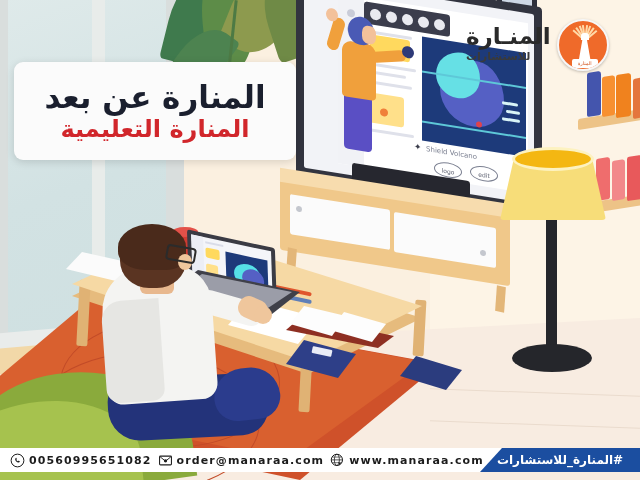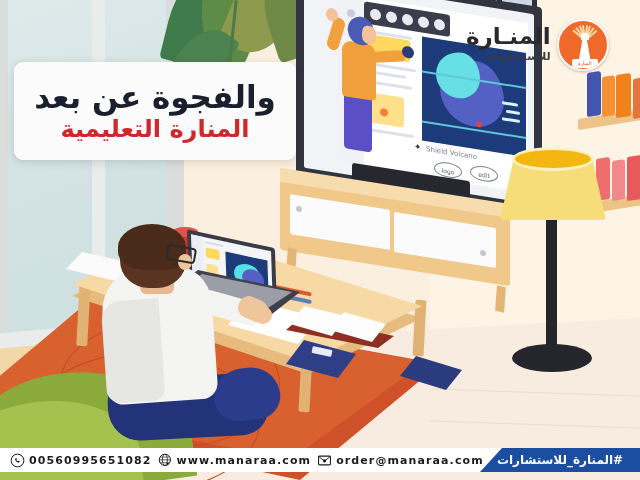--- a/index.html
+++ b/index.html
@@ -377,21 +377,21 @@
     font-family:"DejaVu Sans", sans-serif;
     font-weight:bold; font-size:24px; color:#d1262b;
     direction:rtl; line-height:1.1; white-space:nowrap;
   }
 
   
   .logo-wrap {
     position:absolute; left:466px; top:14px; width:166px; height:62px;
     display:flex; align-items:center; gap:6px;
   }
-  .logo-text { text-align:right; direction:rtl; }
+  .logo-text { text-align:left; direction:rtl; }
   .logo-main {
     font-family:"DejaVu Sans", sans-serif; font-weight:bold;
     font-size:23px; color:#2a2a2a; line-height:1; letter-spacing:1px;
   }
   .logo-sub {
     font-family:"DejaVu Sans", sans-serif; font-weight:bold;
     font-size:11px; color:#3a3a3a; line-height:1.6;
   }
   .logo-badge {
     position:relative; width:52px; height:52px; border-radius:50%;
@@ -595,21 +595,21 @@
   <div class="p-hair"></div>
   <div class="p-ear"></div>
   <div class="p-glass"></div>
 
   <div class="lamp-pole"></div>
   <div class="lamp-base"></div>
   <div class="lamp-shade"></div>
   <div class="lamp-top"></div>
 
   <div class="title-card">
-    <div class="title-l1">والفجوة عن بعد</div>
+    <div class="title-l1">المنارة عن بعد</div>
     <div class="title-l2">المنارة التعليمية</div>
   </div>
 
   <div class="logo-wrap">
     <div class="logo-text">
       <div class="logo-main">المنـارة</div>
       <div class="logo-sub">للاستشارات</div>
     </div>
     <div class="logo-badge">
       <div class="ray" style="transform:rotate(-50deg);"></div>
@@ -633,39 +633,39 @@
       <div class="f-item">
         <svg class="f-ico" viewBox="0 0 24 24">
           <circle cx="12" cy="12" r="10.2" fill="none" stroke="#1c1c1c" stroke-width="1.6"></circle>
           <path d="M9.2 7.6c.5-.2 1 .1 1.2.6l.5 1.2c.1.4 0 .7-.3.9l-.5.4c.5 1.1 1.3 1.9 2.4 2.4l.4-.5c.2-.3.6-.4.9-.3l1.2.5c.5.2.8.7.6 1.2-.3.9-1.2 1.5-2.2 1.3-2.6-.5-4.6-2.5-5.1-5.1-.2-1 .4-1.9 1.3-2.2z" fill="#1c1c1c"></path>
         </svg>
         <span class="f-txt">00560995651082</span>
       </div>
 
       <div class="f-item">
         <svg class="f-ico" viewBox="0 0 24 24">
+          <rect x="2.5" y="5" width="19" height="14" rx="1.5" fill="none" stroke="#1c1c1c" stroke-width="1.7"></rect>
+          <path d="M3.5 6.2L12 13l8.5-6.8" fill="none" stroke="#1c1c1c" stroke-width="1.5"></path>
+          <circle cx="12" cy="12.5" r="2.6" fill="#1c1c1c"></circle>
+        </svg>
+        <span class="f-txt">order@manaraa.com</span>
+      </div>
+
+      <div class="f-item">
+        <svg class="f-ico" viewBox="0 0 24 24">
           <circle cx="11" cy="11" r="9" fill="none" stroke="#1c1c1c" stroke-width="1.6"></circle>
           <ellipse cx="11" cy="11" rx="4" ry="9" fill="none" stroke="#1c1c1c" stroke-width="1.2"></ellipse>
           <line x1="2" y1="11" x2="20" y2="11" stroke="#1c1c1c" stroke-width="1.2"></line>
           <line x1="3.5" y1="6.5" x2="18.5" y2="6.5" stroke="#1c1c1c" stroke-width="1"></line>
           <line x1="3.5" y1="15.5" x2="18.5" y2="15.5" stroke="#1c1c1c" stroke-width="1"></line>
           <path d="M13 14l5 3.5-2 .4-.6 2z" fill="#1c1c1c"></path>
         </svg>
         <span class="f-txt">www.manaraa.com</span>
       </div>
 
-      <div class="f-item">
-        <svg class="f-ico" viewBox="0 0 24 24">
-          <rect x="2.5" y="5" width="19" height="14" rx="1.5" fill="none" stroke="#1c1c1c" stroke-width="1.7"></rect>
-          <path d="M3.5 6.2L12 13l8.5-6.8" fill="none" stroke="#1c1c1c" stroke-width="1.5"></path>
-          <circle cx="12" cy="12.5" r="2.6" fill="#1c1c1c"></circle>
-        </svg>
-        <span class="f-txt">order@manaraa.com</span>
-      </div>
-
     </div>
 
     <div class="footer-blue">
       <span class="footer-blue-txt">#المنارة_للاستشارات</span>
     </div>
   </div>
 
 </div>
 
 </body></html>

